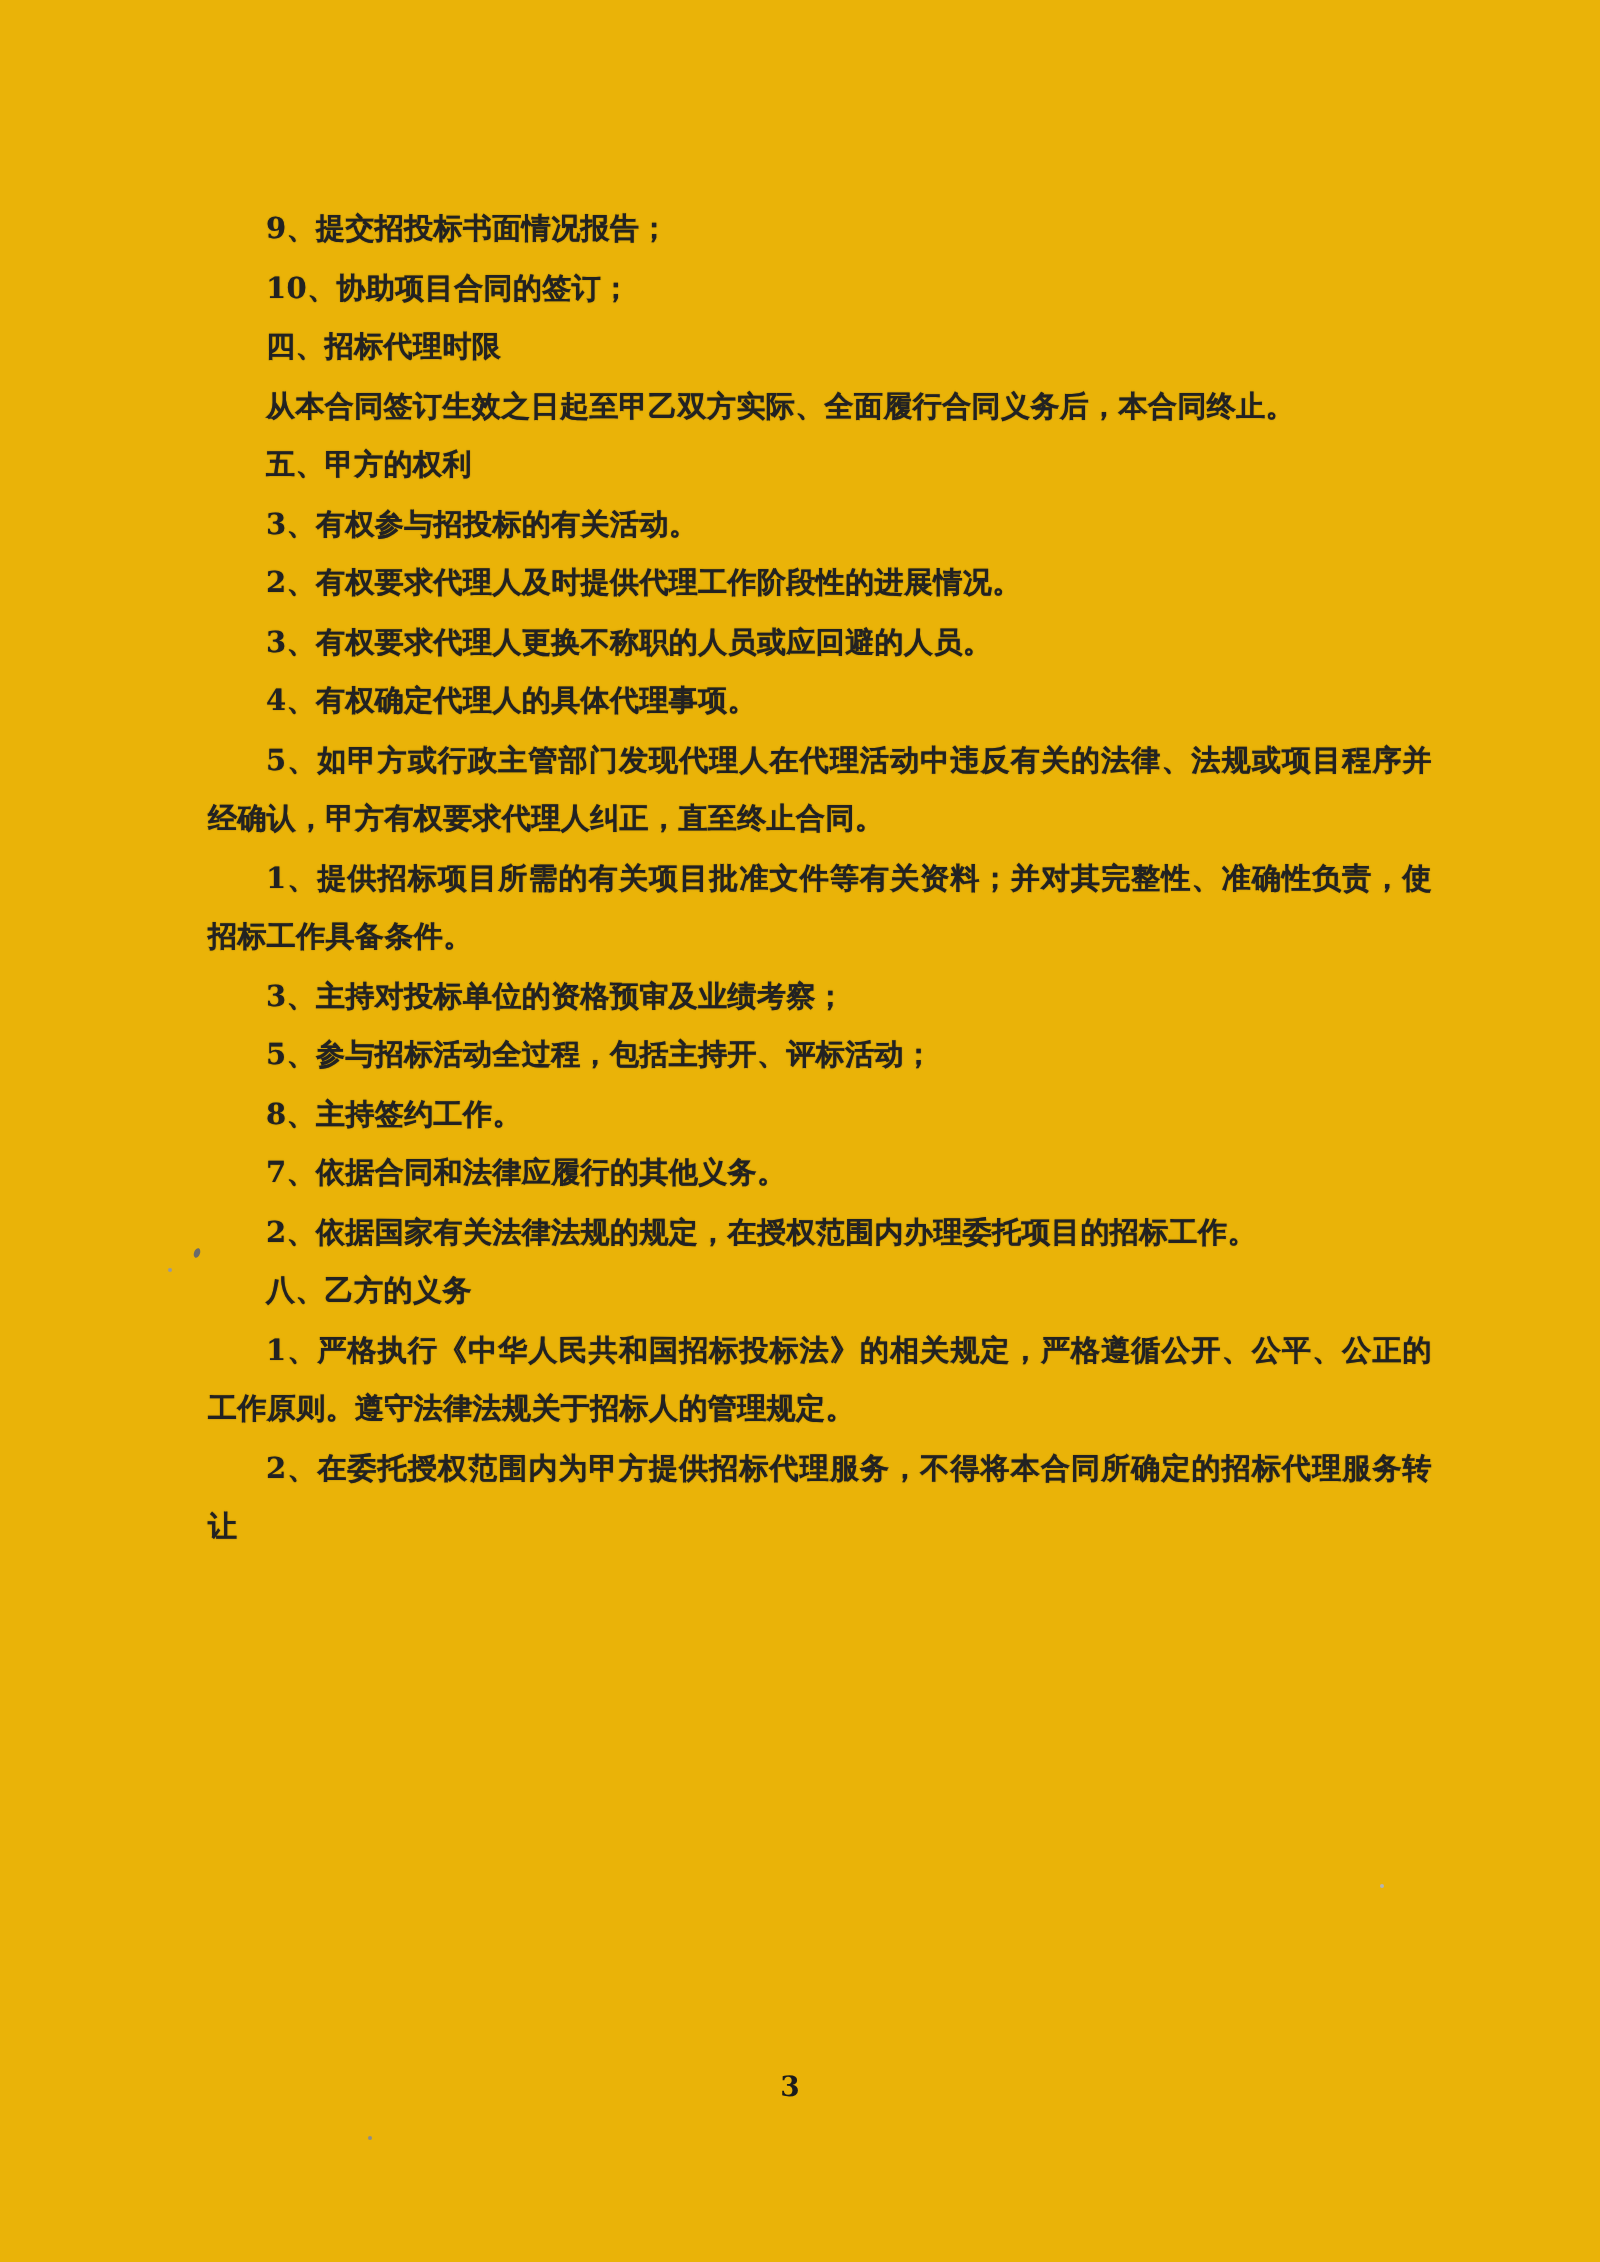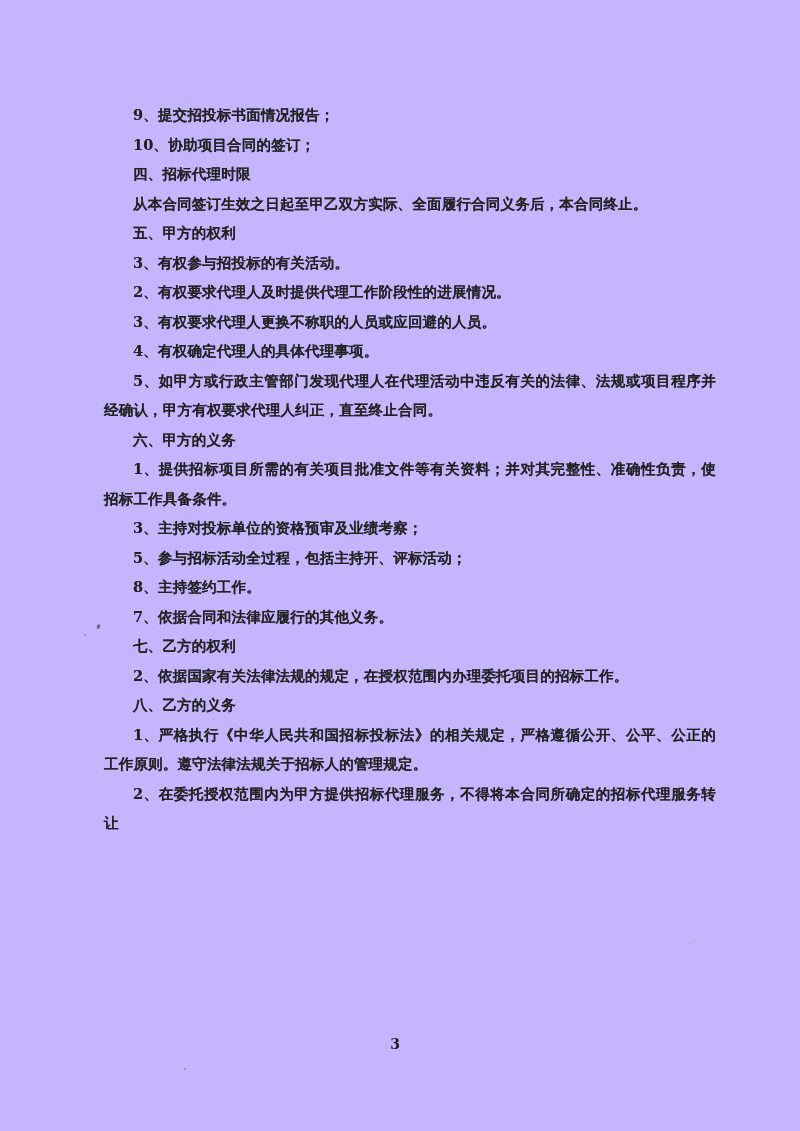--- a/index.html
+++ b/index.html
@@ -13,21 +13,21 @@
     position: relative;
     overflow: hidden;
     font-family: "DejaVu Serif", serif;
   }
   .page {
     position: absolute;
     left: 0;
     top: 0;
     width: 800px;
     height: 1131px;
-    background: #c4b5fd;
+    background: #eab308;
   }
   .content {
     position: absolute;
     left: 104px;
     top: 100px;
     width: 612px;
     color: #222222;
     font-size: 14.5px;
     line-height: 29.5px;
     font-weight: 600;
@@ -68,27 +68,25 @@
       <p class="para">9、提交招投标书面情况报告；</p>
       <p class="para">10、协助项目合同的签订；</p>
       <p class="para">四、招标代理时限</p>
       <p class="para">从本合同签订生效之日起至甲乙双方实际、全面履行合同义务后，本合同终止。</p>
       <p class="para">五、甲方的权利</p>
       <p class="para">3、有权参与招投标的有关活动。</p>
       <p class="para">2、有权要求代理人及时提供代理工作阶段性的进展情况。</p>
       <p class="para">3、有权要求代理人更换不称职的人员或应回避的人员。</p>
       <p class="para">4、有权确定代理人的具体代理事项。</p>
       <p class="para">5、如甲方或行政主管部门发现代理人在代理活动中违反有关的法律、法规或项目程序并经确认，甲方有权要求代理人纠正，直至终止合同。</p>
-      <p class="para">六、甲方的义务</p>
       <p class="para">1、提供招标项目所需的有关项目批准文件等有关资料；并对其完整性、准确性负责，使招标工作具备条件。</p>
       <p class="para">3、主持对投标单位的资格预审及业绩考察；</p>
       <p class="para">5、参与招标活动全过程，包括主持开、评标活动；</p>
       <p class="para">8、主持签约工作。</p>
       <p class="para">7、依据合同和法律应履行的其他义务。</p>
-      <p class="para">七、乙方的权利</p>
       <p class="para">2、依据国家有关法律法规的规定，在授权范围内办理委托项目的招标工作。</p>
       <p class="para">八、乙方的义务</p>
       <p class="para">1、严格执行《中华人民共和国招标投标法》的相关规定，严格遵循公开、公平、公正的工作原则。遵守法律法规关于招标人的管理规定。</p>
       <p class="para">2、在委托授权范围内为甲方提供招标代理服务，不得将本合同所确定的招标代理服务转让</p>
     </div>
 
   <span class="artifact a1"></span>
   <span class="artifact a2"></span>
   <span class="artifact a3"></span>
   <span class="artifact a4"></span>

